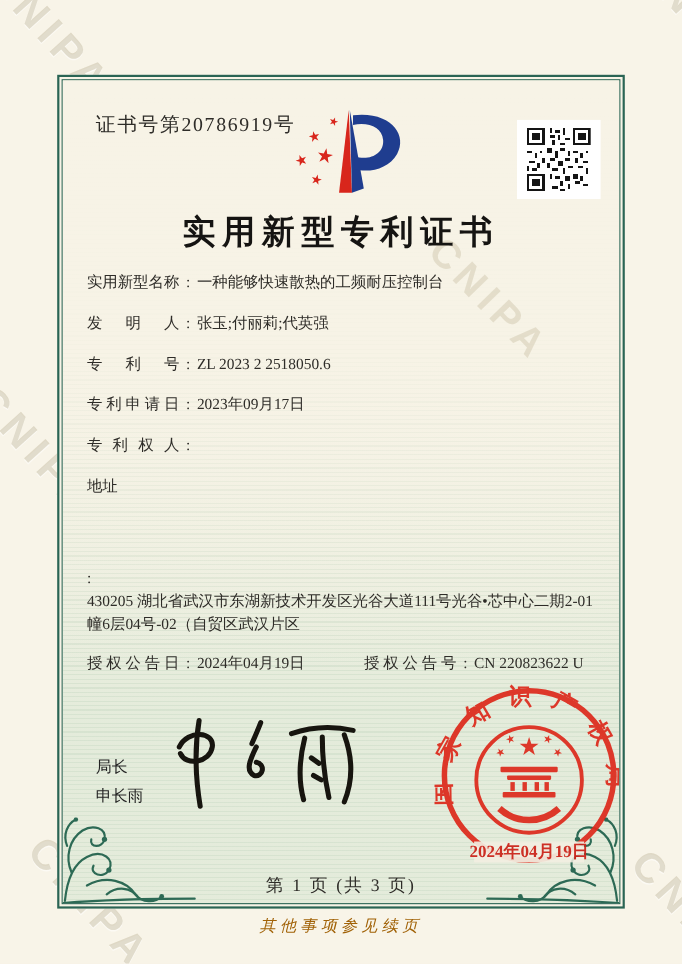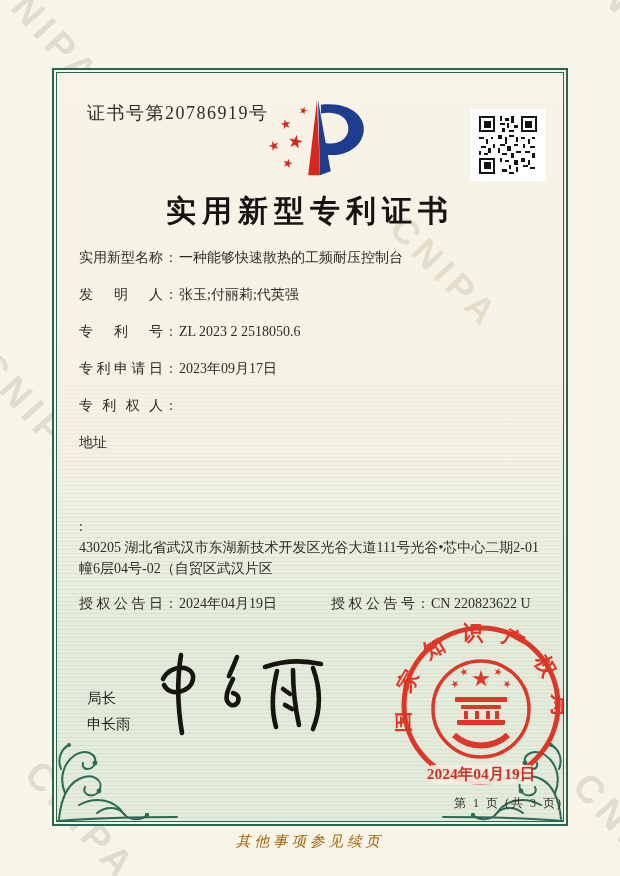--- a/index.html
+++ b/index.html
@@ -83,22 +83,22 @@
   .director { position:absolute; left:30px; top:612px; z-index:2; font-size:14.5px; line-height:26px;
               font-family:"Liberation Sans","DejaVu Sans",sans-serif; color:#232323; }
   .signature { position:absolute; left:84px; top:570px; z-index:2; }
   
   .seal { position:absolute; left:338px; top:546px; z-index:3; opacity:0.93; }
   
   .flourish { position:absolute; bottom:-4px; z-index:1; color:#2d6a55; }
   .flourish.left  { left:-4px; }
   .flourish.right { right:-4px; transform:scaleX(-1); }
   
-  .page-info { position:absolute; left:0; width:100%; top:722px; text-align:right;
-               font-size:12px; letter-spacing:2px; z-index:2; }
+  .page-info { position:absolute; left:0; width:100%; top:722px; text-align:center;
+               font-size:16px; letter-spacing:2px; z-index:2; }
   .foot-note { position:absolute; left:0; top:832px; width:100%; text-align:center; z-index:1;
                font-size:14.5px; font-style:italic; letter-spacing:4px; color:#a16207; }
 </style>
 </head>
 <body>
 
 <span class="wm wm1">CNIPA</span>
 <span class="wm wm2">CNIPA</span>
 <span class="wm wm3">CNIPA</span>
 <span class="wm wm4">CNIPA</span>

